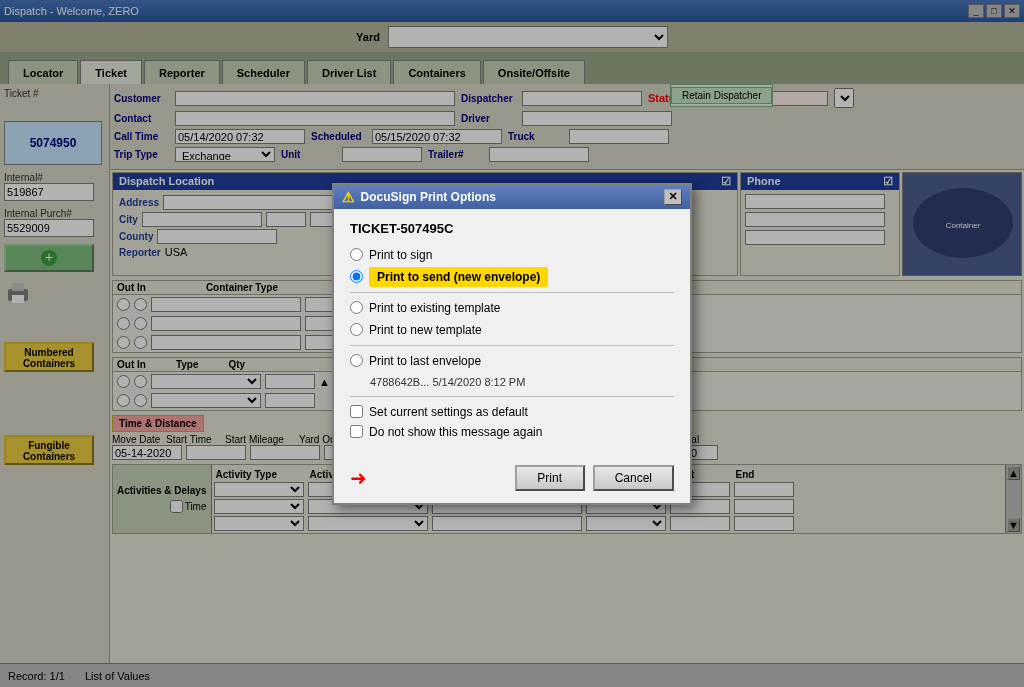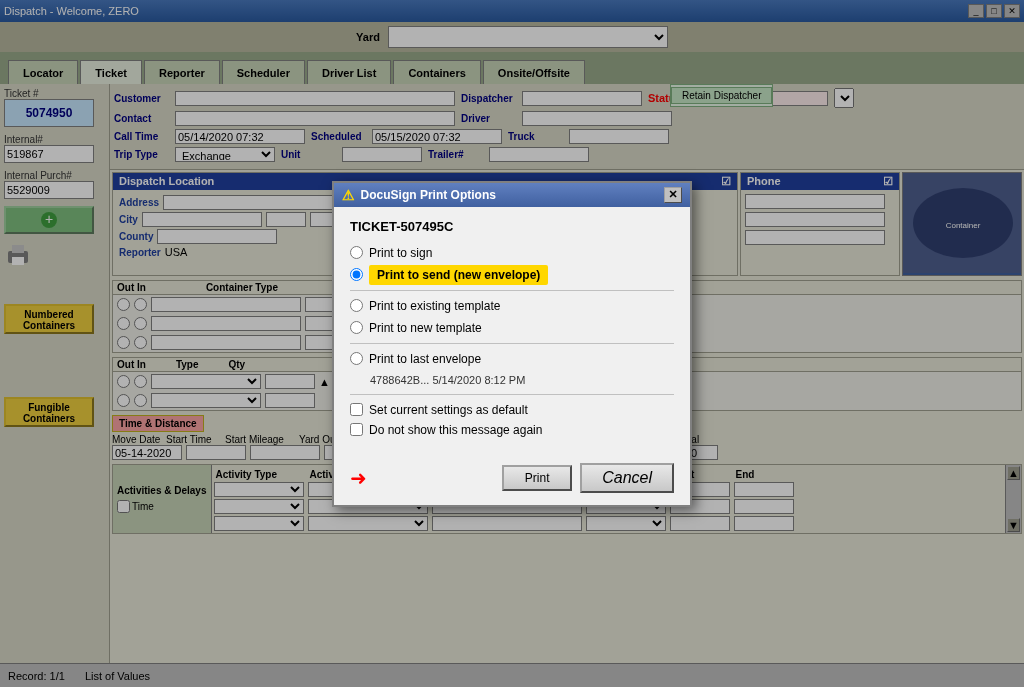--- a/index.html
+++ b/index.html
@@ -92,24 +92,25 @@
       width: 90px; height: 18px;
       border: 1px solid #808080;
       background: white;
       font-size: 11px;
       padding: 1px 2px;
     }
     .ticket-num {
       font-size: 12px; font-weight: bold;
       background: #c8e8ff;
       border: 1px solid #808080;
-      padding: 6px 4px;
+      padding: 14px 4px;
       color: #000080;
-      width: 90px;
+      width: 98px;
       text-align: center;
+      margin-top: 22px;
     }
 
     .btn-green {
       background: #80c080;
       border: 2px outset #a0d0a0;
       padding: 3px 6px;
       cursor: pointer;
       font-size: 10px;
       width: 90px;
       height: 28px;
@@ -292,24 +293,23 @@
       border: 2px outset #a0a0a0;
       padding: 4px 20px;
       font-size: 12px;
       cursor: pointer;
       min-width: 70px;
     }
     .btn-cancel {
       background: linear-gradient(to bottom, #e8e8e8, #c8c8c8);
       border: 2px outset #a0a0a0;
       padding: 4px 20px;
-      font-size: 16px;
+      font-size: 12px;
       cursor: pointer;
       min-width: 70px;
-      font-style: italic;
     }
 
     .retain-item {
       padding: 2px 10px;
       background: #c8e8c8;
       border: 1px solid #80b080;
       font-size: 10px;
       cursor: pointer;
     }
 
@@ -551,21 +551,21 @@
         <input class="field-input" style="width: 60px;">
         <input class="field-input" style="width: 60px;">
         <input class="field-input" style="width: 50px; background: rgb(224, 255, 224);">
         <input class="field-input" style="width: 70px;">
         <input class="field-input" style="width: 50px;">
         <input class="field-input" style="width: 30px;" value="0">
       </div>
     </div>
 
     <div style="display:flex; margin:2px; border:1px solid #a0a090;">
-      <div style="display:flex; flex-direction:column; align-items:flex-start; justify-content:center; background:#c8d4b8; border-right:1px solid #808080; padding:4px; min-width:65px;">
+      <div style="display:flex; flex-direction:column; align-items:flex-end; justify-content:center; background:#c8d4b8; border-right:1px solid #808080; padding:4px; min-width:65px;">
         <span style="font-size:10px; font-weight:bold; text-align:center;">Activities &amp; Delays</span>
         <div style="margin-top:4px; display:flex; align-items:center; gap:2px;">
           <input type="checkbox" style="">
           <span style="font-size:10px;">Time</span>
         </div>
       </div>
       <div style="flex:1; padding:2px;">
         <div style="display:flex; gap:4px; font-size:10px; font-weight:bold; padding:2px;">
           <span style="min-width:90px;">Activity Type</span>
           <span style="min-width:120px;">Activity</span>

